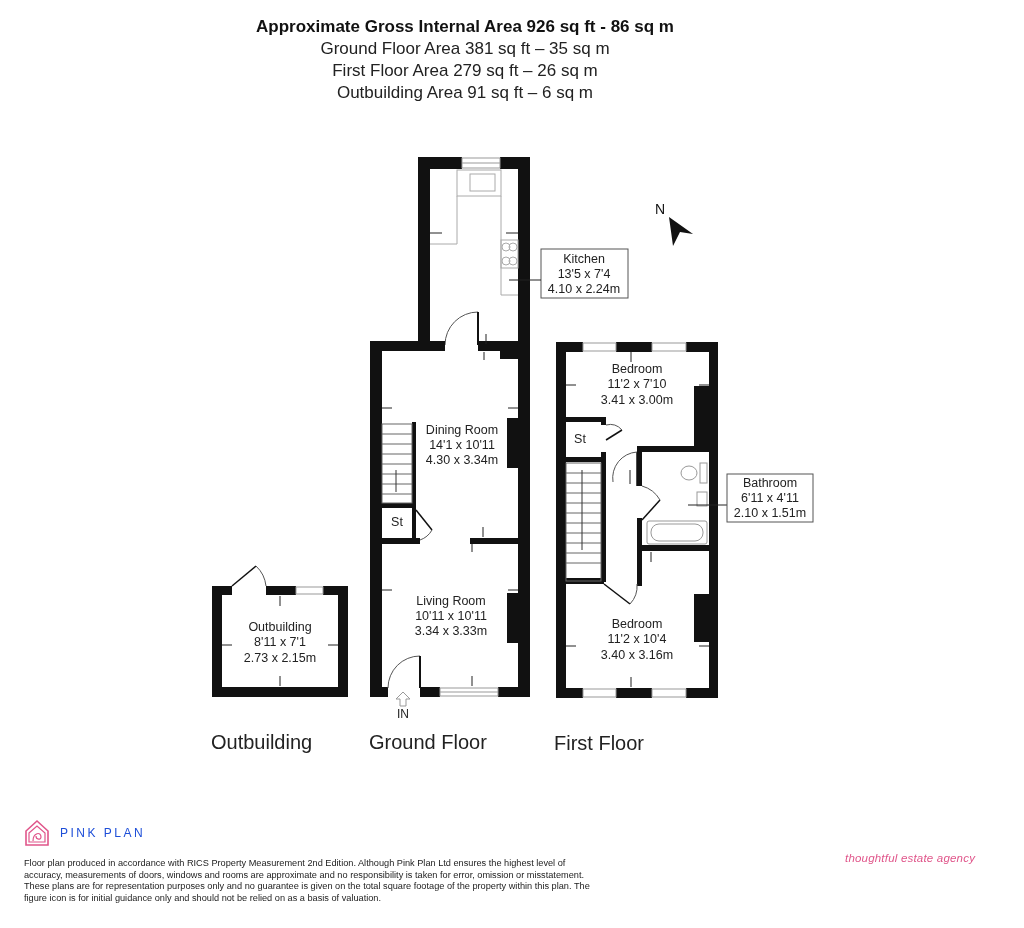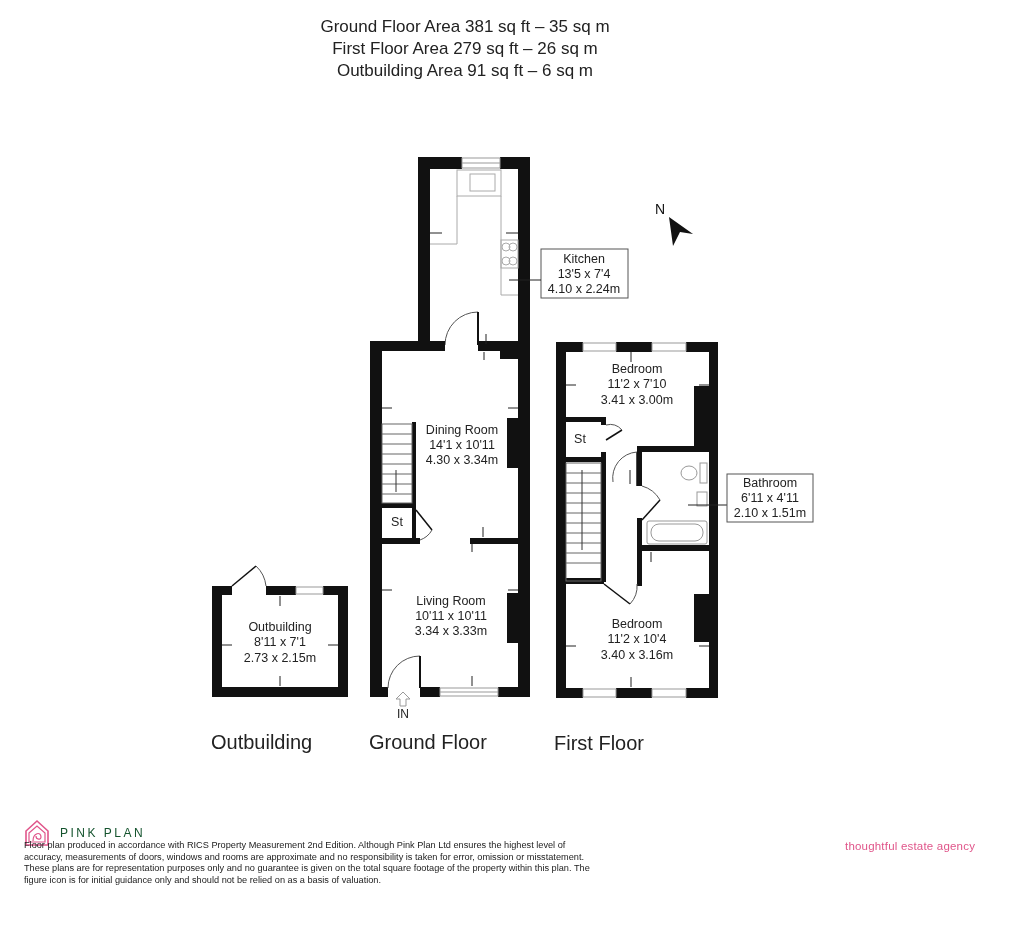--- a/index.html
+++ b/index.html
@@ -5,31 +5,32 @@
   html, body { margin:0; padding:0; background:#ffffff; }
   body { width:1024px; height:928px; position:relative; overflow:hidden; font-family:"Liberation Sans", sans-serif; color:#111; }
   .header { position:absolute; left:0; top:16px; width:930px; text-align:center; }
   .h-bold { font-weight:bold; font-size:17px; line-height:22px; color:#111; }
   .h-reg { font-size:17px; line-height:22px; color:#222; }
   svg.plan { position:absolute; left:0; top:0; }
   .room-label { font-family:"Liberation Sans", sans-serif; font-size:12.5px; fill:#222; text-anchor:middle; }
   .floor-label { font-family:"Liberation Sans", sans-serif; font-size:20px; fill:#222; }
   .small-label { font-family:"Liberation Sans", sans-serif; font-size:12px; fill:#222; }
   .pinkplan { position:absolute; left:24px; top:819px; display:flex; align-items:center; }
-  .pinkplan-text { color:#14532d; font-size:12px; letter-spacing:2.5px; margin-left:10px; }
-  .disclaimer { position:absolute; left:24px; top:840px; width:570px; font-size:9.2px; line-height:11.5px; color:#222; }
+  .pinkplan-text { color:#1d4ed8; font-size:12px; letter-spacing:2.5px; margin-left:10px; }
+  .disclaimer { position:absolute; left:24px; top:858px; width:570px; font-size:9.2px; line-height:11.5px; color:#222; }
   .butlers { position:absolute; left:845px; top:840px; }
   .butlers-name { font-size:38px; color:#5a5d60; font-weight:normal; letter-spacing:-1px; line-height:40px; position:relative; }
-  .butlers-tag { font-size:11.5px; color:#e0558a; margin-top:0px; letter-spacing:0.2px; }
+  .butlers-tag { font-size:11.5px; color:#e0558a; margin-top:12px; letter-spacing:0.2px;font-style:italic; }
   .butlers-dot { position:absolute; left:124px; top:2px; width:10px; height:7px; border-radius:50%; background:#f08cb4; }
 </style>
 </head>
 <body>
 
 <div class="header">
+  <div class="h-bold">Approximate Gross Internal Area 926 sq ft - 86 sq m</div>
   <div class="h-reg">Ground Floor Area 381 sq ft – 35 sq m</div>
   <div class="h-reg">First Floor Area 279 sq ft – 26 sq m</div>
   <div class="h-reg">Outbuilding Area 91 sq ft – 6 sq m</div>
 </div>
 
 <svg class="plan" width="1024" height="928" viewBox="0 0 1024 928">
 
   <g>
 
     <g fill="#111">

